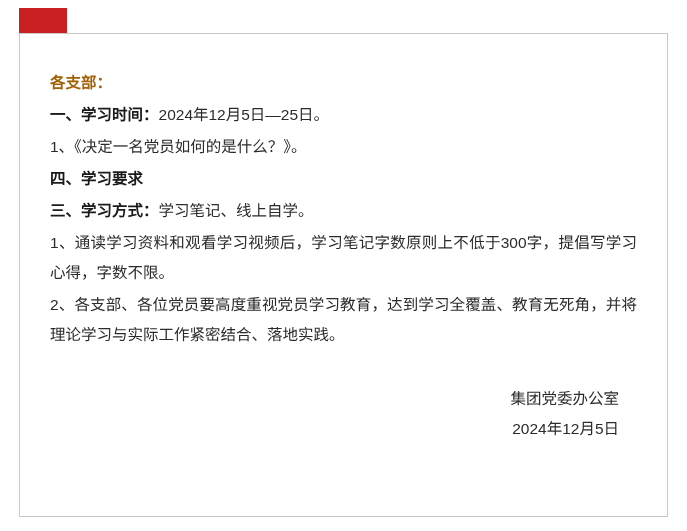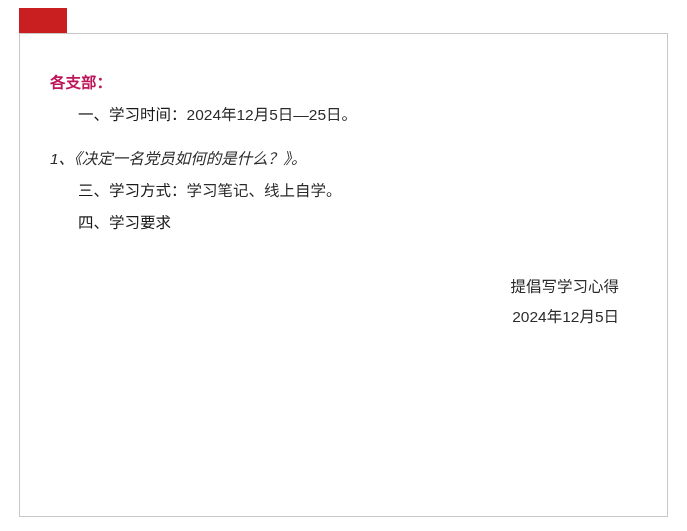--- a/index.html
+++ b/index.html
@@ -49,30 +49,28 @@
     color: #2b2b2b;
     font-size: 15.5px;
     line-height: 30px;
   }
   .para {
     margin: 0 0 2px 0;
     text-align: justify;
   }
   .bold {
     font-weight: bold;
-    color: #be185d;
+    color: #a16207;
   }
   .heading {
-    font-weight: normal;
+    font-weight: bold;
     color: #1a1a1a;
-    margin-left: 28px;
   }
   .indent {
-    margin-top: 14px;
-    font-style: italic;
+    margin-top: 2px;
   }
   .signature-block {
     margin-top: 34px;
     text-align: right;
     color: #2b2b2b;
     font-size: 15.5px;
     line-height: 30px;
   }
   .sig-line {
     display: block;
@@ -92,27 +90,29 @@
       <p class="para bold">各支部：</p>
 
 
       <p class="para">
         <span class="heading">一、学习时间：</span><span>2024年12月5日—25日。</span>
       </p>
 
 
       <p class="para indent">1、《决定一名党员如何的是什么？》。</p>
 
+      <p class="para heading">四、学习要求</p>
+
       <p class="para">
         <span class="heading">三、学习方式：</span><span>学习笔记、线上自学。</span>
       </p>
 
-      <p class="para heading">四、学习要求</p>
-
+      <p class="para">1、通读学习资料和观看学习视频后，学习笔记字数原则上不低于300字，提倡写学习心得，字数不限。</p>
+      <p class="para">2、各支部、各位党员要高度重视党员学习教育，达到学习全覆盖、教育无死角，并将理论学习与实际工作紧密结合、落地实践。</p>
 
       <div class="signature-block">
-        <span class="sig-line">提倡写学习心得</span>
+        <span class="sig-line">集团党委办公室</span>
         <span class="sig-line">2024年12月5日</span>
       </div>
 
     </div>
   </div>
 </div>
 
 </body></html>

